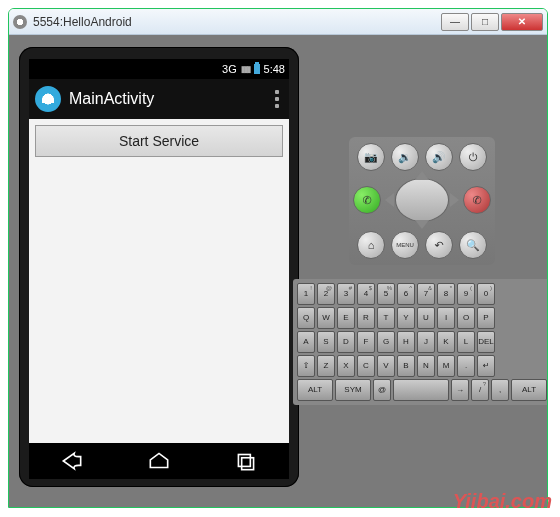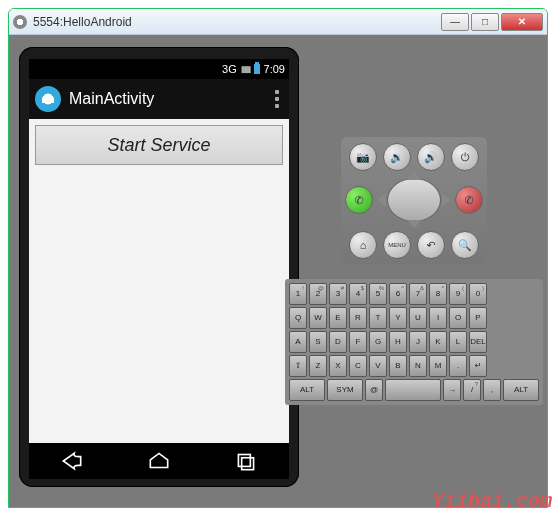--- a/index.html
+++ b/index.html
@@ -7,37 +7,37 @@
 
 
 .win { position: absolute; left: 8px; top: 8px; width: 540px; height: 500px; border: 1px solid #22c55e; border-radius: 6px 6px 0 0; overflow: hidden; }
 .win-title { height: 26px; background: linear-gradient(#f4f8fc,#dce8f4); display: flex; align-items: center; padding: 0 4px; font-size: 12px; color: #333; border-bottom: 1px solid #b8c8d8; }
 .win-title .icon { width: 14px; height: 14px; margin-right: 6px; background: radial-gradient(circle,#fff 30%,#888 31%,#888 100%); border-radius: 50%; }
 .win-btns { margin-left: auto; display: flex; }
 .wb { width: 28px; height: 18px; border: 1px solid #888; margin-left: 2px; background: linear-gradient(#fafafa,#ddd); border-radius: 2px; display:flex; align-items:center; justify-content:center; font-size:10px; color:#333; }
 .wb.close { width: 42px; background: linear-gradient(#e88,#c33); color:#fff; font-weight:bold; }
 
 
-.emu { position: absolute; top: 26px; left: 0; right: 0; bottom: 0; background: #7a7a7a; display: flex; padding: 12px 10px 0 10px; }
+.emu { position: absolute; top: 26px; left: 0; right: 0; bottom: 0; background: #7a7a7a; display: flex; padding: 12px 10px 0 10px; justify-content: space-between; }
 
 
 .phone { width: 280px; height: 440px; background: #1b1b1b; border-radius: 14px; padding: 12px 10px 8px 10px; display: flex; flex-direction: column; box-shadow: inset 0 0 0 1px #000; }
 .screen { flex: 1; background: #f3f3f3; display: flex; flex-direction: column; }
 .status { height: 20px; background: #000; display: flex; align-items: center; justify-content: flex-end; color: #fff; font-size: 11px; padding: 0 4px; gap: 4px; }
 .status .sig { font-size:9px; letter-spacing:-2px; color:#aaa; }
 .status .bat { width:6px; height:10px; background:#4ad; position:relative; }
 .status .bat::before { content:''; position:absolute; top:-2px; left:1px; width:4px; height:2px; background:#4ad; }
 .appbar { height: 40px; background: #111; display: flex; align-items: center; color: #fff; padding: 13px 6px; }
 .appbar .logo { width: 26px; height: 26px; border-radius: 50%; background: radial-gradient(circle,#fff 35%,#3ad 36%);border:2px solid #3ad; margin-right: 8px; display:flex;align-items:center;justify-content:center;}
 .appbar .logo::after{content:'';width:12px;height:8px;border-radius:50% 50% 0 0;background:#fff;}
 .appbar .title { font-size: 16px; }
 .appbar .menu { margin-left:auto; display:flex; flex-direction:column; gap:3px; padding-right:4px;}
 .appbar .menu span { width:4px;height:4px;background:#aaa;border-radius:1px;}
 .content { flex:1; background:#f3f3f3; padding:6px; }
-.btn { width:100%; height:40px; background: linear-gradient(#e8e8e8,#d4d4d4); border:1px solid #999; margin-bottom:8px; font-size:18px; color:#222; display:flex;align-items:center;justify-content:center;font-style:italic; }
+.btn { width:100%; height:32px; background: linear-gradient(#e8e8e8,#d4d4d4); border:1px solid #999; margin-bottom:8px; font-size:14px; color:#222; display:flex;align-items:center;justify-content:center; }
 .navbar { height:36px; background:#000; display:flex; align-items:center; justify-content:space-around; }
 .navbar svg { width:26px; height:26px; }
 
 
 .side { width: 230px; display:flex; flex-direction:column; align-items:center; padding-top: 90px;}
 .cbtn { width:28px; height:28px; border-radius:50%; background: radial-gradient(circle at 30% 30%, #eee, #aaa); border:1px solid #666; display:flex;align-items:center;justify-content:center; font-size:11px; color:#333;}
 .cbtn.green { background: radial-gradient(circle at 30% 30%, #8e6, #3a2); }
 .cbtn.red { background: radial-gradient(circle at 30% 30%, #e88, #a33); }
 .dpad { grid-column: 2/5; grid-row:1/4; position:relative; width:94px; height:94px; }
 .dpad .c { position:absolute; width:54px;height:44px;left:20px;top:25px;background:linear-gradient(#ddd,#aaa);border-radius:50%;border:1px solid #666;}
@@ -50,21 +50,21 @@
 .ctrl-wrap { background: linear-gradient(#888,#777); padding:6px 4px; border-radius:6px;}
 
 
 .kbd { margin-top:14px; background:#888; padding:3px; border-radius:3px; }
 .kbd-row { display:flex; }
 .key { width:18px; height:22px; margin:1px; background:linear-gradient(#ccc,#999); border:1px solid #555; border-radius:2px; font-size:8px; color:#222; display:flex; flex-direction:column; align-items:center; justify-content:center; line-height:1; position:relative;}
 .key .sub{font-size:6px;color:#555;position:absolute;top:1px;right:2px;}
 .key.wide{width:36px;}
 .key.sp{width:56px;}
 
-.watermark { position:absolute; right:8px; bottom:4px; font-size:20px; font-style:italic; font-weight:bold; color:#d55; font-family: Liberation Mono, monospace;}
+.watermark { position:absolute; right:8px; bottom:4px; font-size:20px; font-style:italic; font-weight:bold; color:#d55; font-family: Liberation Sans, sans-serif;}
 </style>
 </head>
 <body>
 
 <div class="win">
   <div class="win-title">
     <span class="icon"></span>
     <span>5554:HelloAndroid</span>
     <div class="win-btns">
       <div class="wb">—</div>
@@ -74,21 +74,21 @@
   </div>
 
   <div class="emu">
 
     <div class="phone">
       <div class="screen">
         <div class="status">
           <span>3G</span>
           <span class="sig">▮▮▮</span>
           <span class="bat"></span>
-          <span>7:09</span>
+          <span>5:48</span>
         </div>
         <div class="appbar">
           <div class="logo"></div>
           <span class="title">MainActivity</span>
           <div class="menu">
               <span></span>
               <span></span>
               <span></span>
             </div>
         </div>

